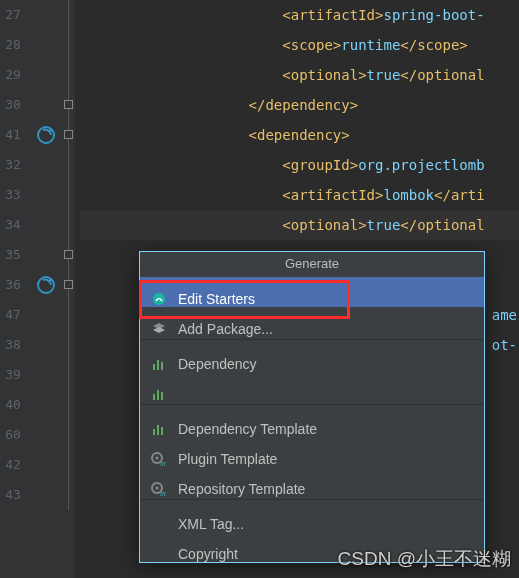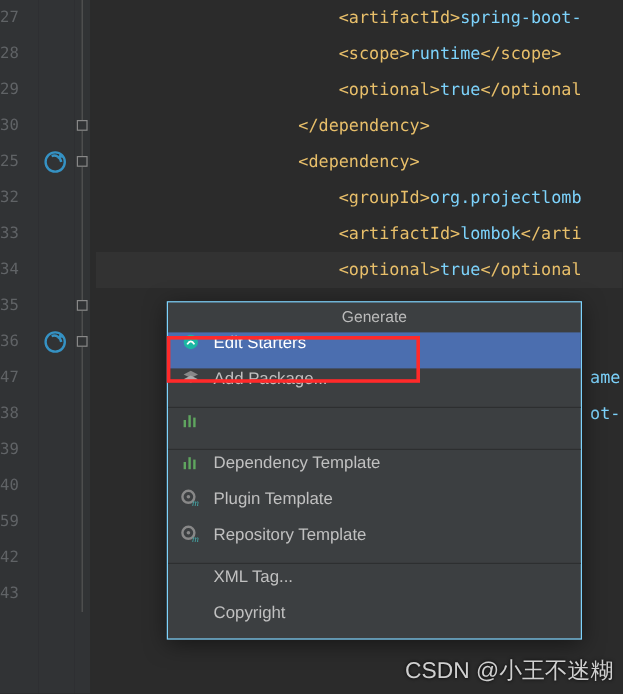--- a/index.html
+++ b/index.html
@@ -10,21 +10,21 @@
   color: #a9b7c6;
   width: 519px;
   height: 578px;
   overflow: hidden;
   position: relative;
 }
 .editor { display: flex; height: 100%; }
 .gutter-nums {
   background: #313335;
   width: 32px;
-  text-align: left;
+  text-align: center;
   padding-right: 6px;
   color: #606366;
   font-size: 13px;
   line-height: 30px;
   user-select: none;
 }
 .gutter-icons {
   background: #313335;
   width: 30px;
   position: relative;
@@ -78,21 +78,21 @@
   font-size: 14px;
 }
 .popup-title {
   text-align: center;
   color: #bbbbbb;
   padding: 4px 0 6px 0;
   font-size: 13px;
 }
 .popup-item {
   display: flex;
-  align-items: flex-start;
+  align-items: flex-end;
   height: 30px;
   padding: 0 10px;
   color: #c0c0c0;
   gap: 10px;
 }
 .popup-item.selected {
   background: #4b6eaf;
   color: #ffffff;
 }
 .popup-item .ico { width: 18px; height: 16px; display: flex; align-items: center; justify-content: center; }
@@ -114,31 +114,31 @@
 </style>
 </head>
 <body>
 
 <div class="editor">
   <div class="gutter-nums" id="gutter-nums">
       <div>27</div>
       <div>28</div>
       <div>29</div>
       <div>30</div>
-      <div>25</div>
+      <div>41</div>
       <div>32</div>
       <div>33</div>
       <div>34</div>
       <div>35</div>
       <div>36</div>
       <div>47</div>
       <div>38</div>
       <div>39</div>
       <div>40</div>
-      <div>59</div>
+      <div>60</div>
       <div>42</div>
       <div>43</div>
     </div>
   <div class="gutter-icons" id="gutter-icons">
       <div class="run-icon" style="top: 125px;"><svg viewBox="0 0 20 20">
           <circle cx="10" cy="10" r="8" fill="none" stroke="#3592c4" stroke-width="2"></circle>
           <path d="M7 5 A6 6 0 0 1 15 10" fill="none" stroke="#3592c4" stroke-width="2"></path>
           <polygon points="14,3 17,6 12,7" fill="#3592c4"></polygon>
         </svg></div>
       <div class="run-icon" style="top: 275px;"><svg viewBox="0 0 20 20">
@@ -180,20 +180,30 @@
       </div>
       <div class="popup-sep"></div>
       <div class="popup-item">
         <span class="ico">
           <svg width="16" height="16">
             <rect x="2" y="8" width="2" height="6" fill="#5fa65f"></rect>
             <rect x="6" y="4" width="2" height="10" fill="#5fa65f"></rect>
             <rect x="10" y="6" width="2" height="8" fill="#5fa65f"></rect>
           </svg>
         </span>
+        <span>Dependency</span>
+      </div>
+      <div class="popup-item">
+        <span class="ico">
+          <svg width="16" height="16">
+            <rect x="2" y="8" width="2" height="6" fill="#5fa65f"></rect>
+            <rect x="6" y="4" width="2" height="10" fill="#5fa65f"></rect>
+            <rect x="10" y="6" width="2" height="8" fill="#5fa65f"></rect>
+          </svg>
+        </span>
       </div>
       <div class="popup-sep"></div>
       <div class="popup-item">
         <span class="ico">
           <svg width="16" height="16">
             <rect x="2" y="8" width="2" height="6" fill="#5fa65f"></rect>
             <rect x="6" y="4" width="2" height="10" fill="#5fa65f"></rect>
             <rect x="10" y="6" width="2" height="8" fill="#5fa65f"></rect>
           </svg>
         </span>

